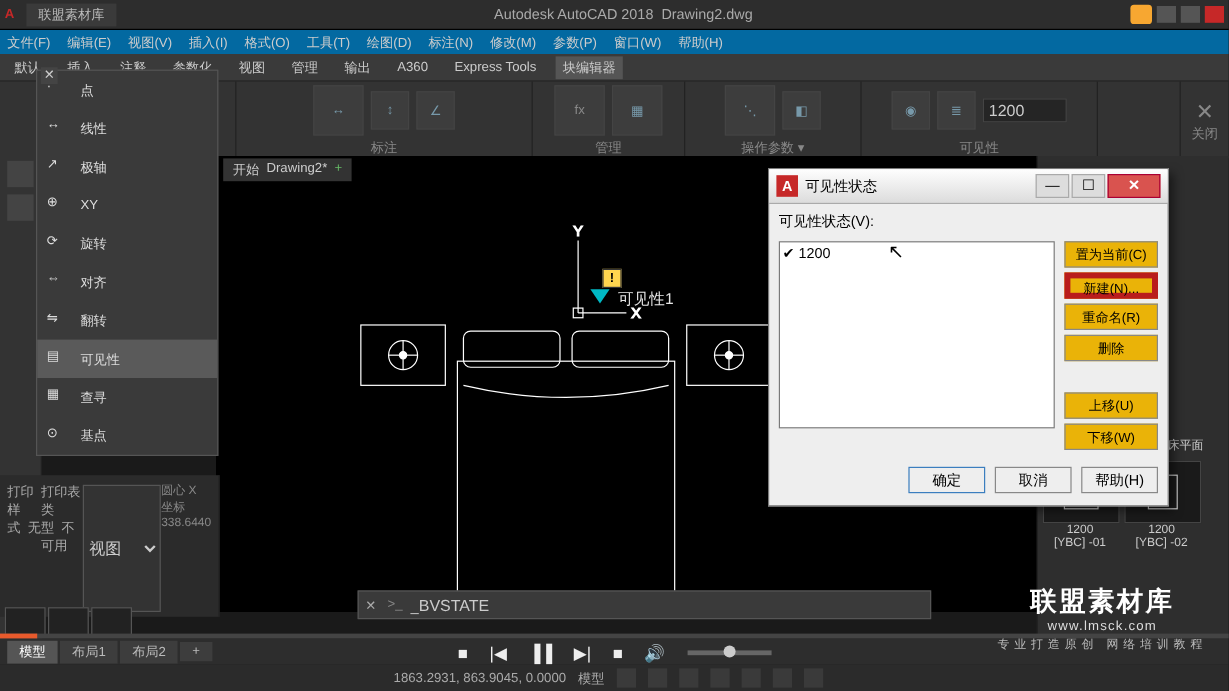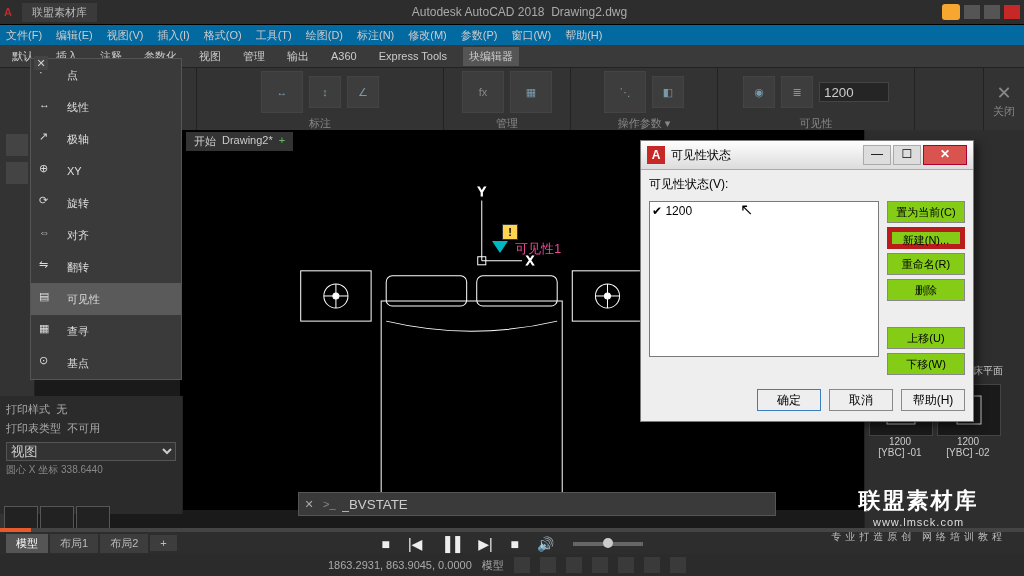--- a/index.html
+++ b/index.html
@@ -23,29 +23,29 @@
   .rib-input{width:60px;height:18px;background:#252525;border:1px solid #444;color:#ccc;padding:0 4px}
   .ribbon-close{width:40px;display:flex;flex-direction:column;align-items:center;justify-content:center;color:#888}
   .ribbon-close .x{font-size:18px;color:#888}
   .workspace{position:absolute;top:130px;left:0;right:0;bottom:44px;display:flex}
   .left-flyout{width:150px;background:#3a3a3a;border:1px solid #555;position:absolute;left:30px;top:58px;z-index:40}
   .fly-item{display:flex;align-items:center;padding:7px 8px;gap:10px;color:#ddd}
   .fly-item.sel{background:#5a5a5a}
   .fly-item .ic{width:18px;height:18px;display:inline-block}
   .left-rail{width:34px;background:#333;border-right:1px solid #222;display:flex;flex-direction:column;align-items:center;padding-top:4px;gap:6px}
   .left-rail .rail-ic{width:22px;height:22px;background:#444}
-  .side-panel{width:140px;background:#2b2b2b;border-right:1px solid #222;display:flex;flex-direction:column;padding:4px 6px;color:#bbb}
+  .side-panel{width:140px;background:#2b2b2b;border-right:1px solid #222;display:flex;flex-direction:row;padding:4px 6px;color:#bbb}
   .side-panel .line{margin:2px 0;color:#aaa}
   .side-panel select{width:100%;background:#333;color:#ccc;border:1px solid #555;margin-top:4px}
   .canvas-tabs{position:absolute;left:6px;top:2px;background:#333;color:#ccc;padding:2px 8px;display:flex;gap:6px;z-index:2}
   .canvas-tabs .plus{color:#6b6}
   .canvas-svg{position:absolute;inset:0}
   .vis-tag{position:absolute;left:498px;top:100px;z-index:3}
   .vis-tag .warn{background:#ffd54f;border:1px solid #333;color:#000;width:14px;height:14px;display:flex;align-items:center;justify-content:center;font-weight:bold;margin-left:10px}
-  .vis-tag .lbl{color:#ec4899;font-size:13px;margin-left:4px}
+  .vis-tag .lbl{color:#e5e5e5;font-size:13px;margin-left:4px}
   .vis-tag .tri{width:0;height:0;border-left:8px solid transparent;border-right:8px solid transparent;border-top:12px solid #00b8c4;display:inline-block}
   .cmdline{position:absolute;left:298px;bottom:60px;right:248px;height:22px;background:#3a3a3a;border:1px solid #555;display:flex;align-items:center;z-index:30}
   .cmdline .x{width:20px;text-align:center;color:#aaa}
   .cmdline .prompt{color:#888;margin:0 4px}
   .cmdline .cmd-in{flex:1;background:transparent;border:none;color:#ccc;outline:none}
   .right-panel{position:absolute;right:0;top:130px;width:160px;bottom:44px;background:#2e2e2e;border-left:1px solid #222;color:#ccc;padding:4px;box-sizing:border-box;overflow:hidden}
   .thumb-row{display:flex;gap:6px;margin-top:6px}
   .thumb{width:62px;text-align:center;color:#ccc;font-size:10px}
   .thumb .tbox{width:62px;height:50px;background:#1a1a1a;border:1px solid #444;display:flex;align-items:center;justify-content:center}
   .layout-tabs{position:absolute;left:0;bottom:22px;height:22px;background:#2d2d2d;display:flex;align-items:center;padding:0 6px;gap:2px;width:100%;box-sizing:border-box}
@@ -58,21 +58,21 @@
   .dialog{position:absolute;left:640px;top:140px;width:332px;background:#eee;border:1px solid #7a7a7a;box-shadow:4px 4px 8px rgba(0,0,0,.5);z-index:60;font-size:12px;color:#000}
   .dlg-title{height:28px;background:linear-gradient(#fefefe,#dcdcdc);display:flex;align-items:center;padding:0 6px;border-bottom:1px solid #aaa}
   .dlg-title .acad-a{background:#c62828;color:#fff;width:18px;height:18px;display:flex;align-items:center;justify-content:center;font-weight:bold;margin-right:6px}
   .dlg-title .sp{flex:1}
   .dlg-title .win-btn{width:26px;height:18px;background:#ddd;border:1px solid #aaa;margin-left:2px;text-align:center;line-height:16px;font-family:Arial}
   .dlg-title .win-close{background:#d9534f;color:#fff;border:1px solid #a03;width:42px;font-weight:bold}
   .dlg-body{display:flex;padding:8px;gap:8px}
   .dlg-list{flex:1;border:1px solid #7a7a7a;background:#fff;height:150px;padding:2px;position:relative}
   .dlg-list .chk{font-family:Arial}
   .dlg-side{width:78px;display:flex;flex-direction:column;gap:4px}
-  .dlg-side button{height:22px;background:#84cc16;border:1px solid #888;font-size:11px}
+  .dlg-side button{height:22px;background:#eab308;border:1px solid #888;font-size:11px}
   .dlg-side .spacer{height:18px}
   .dlg-foot{display:flex;justify-content:flex-end;gap:8px;padding:6px 8px 10px}
   .dlg-foot button{width:64px;height:22px;background:#eee;border:1px solid #888;font-size:12px}
   .dlg-foot .primary{border:1px solid #3b7ebf}
   .cursor{position:absolute;left:740px;top:200px;z-index:70;font-size:16px;color:#000}
   
   .overlay-controls{position:absolute;left:0;right:0;bottom:20px;height:24px;display:flex;align-items:center;justify-content:center;gap:18px;z-index:90;color:#eee}
   .overlay-controls .oc{font-size:14px}
   .overlay-progress{position:absolute;left:0;right:0;bottom:44px;height:4px;background:#444;z-index:90}
   .overlay-progress .pp{height:100%;width:3%;background:#e85a2c}

